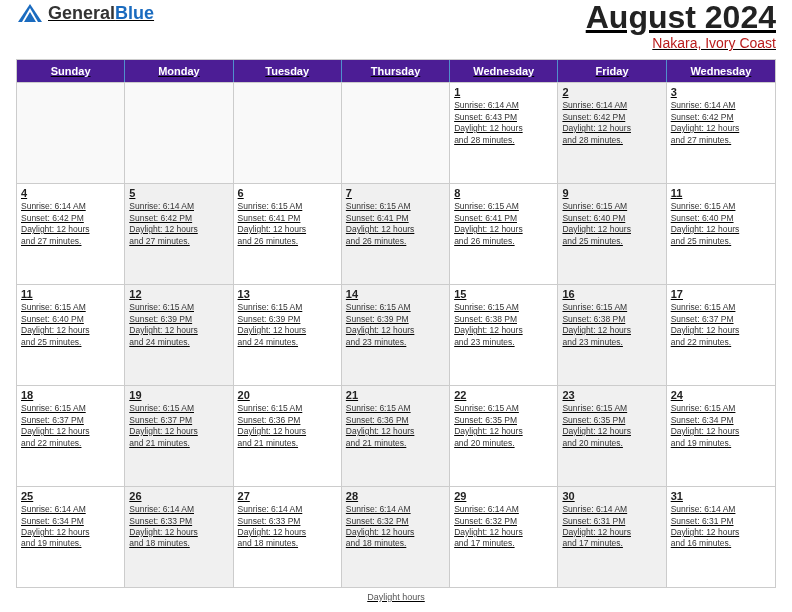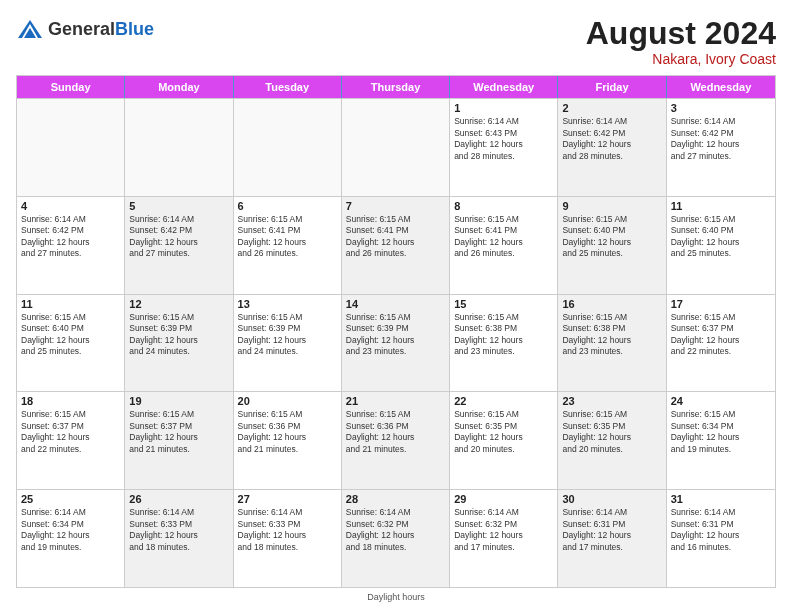--- a/index.html
+++ b/index.html
@@ -6,23 +6,24 @@
     body {
       font-family: Arial, sans-serif;
       background: #fff;
       width: 792px;
       height: 612px;
       overflow: hidden;
     }
     .page {
       width: 792px;
       height: 612px;
-      padding: 16px 16px 10px 16px;
+      padding: 0 16px 10px 16px;
       display: flex;
       flex-direction: column;
+      text-decoration: underline;
     }
     .header {
       display: flex;
       justify-content: space-between;
       align-items: flex-start;
       margin-bottom: 8px;
     }
     .logo {
       display: flex;
       align-items: center;
@@ -54,21 +55,21 @@
     }
     .calendar {
       flex: 1;
       display: flex;
       flex-direction: column;
       border: 1px solid #ccc;
     }
     .cal-header {
       display: grid;
       grid-template-columns: repeat(7, 1fr);
-      background: #d946ef;
+      background: #4c1d95;
     }
     .cal-header-cell {
       color: #fff;
       font-size: 11px;
       font-weight: bold;
       text-align: center;
       padding: 5px 2px;
       border-right: 1px solid #5090cc;
     }
     .cal-header-cell:last-child { border-right: none; }

